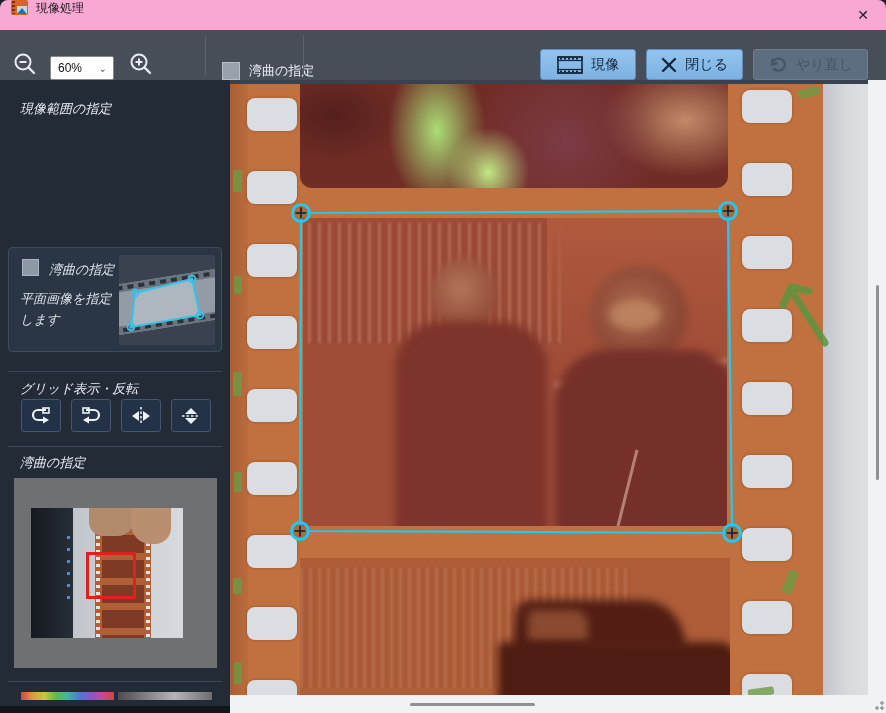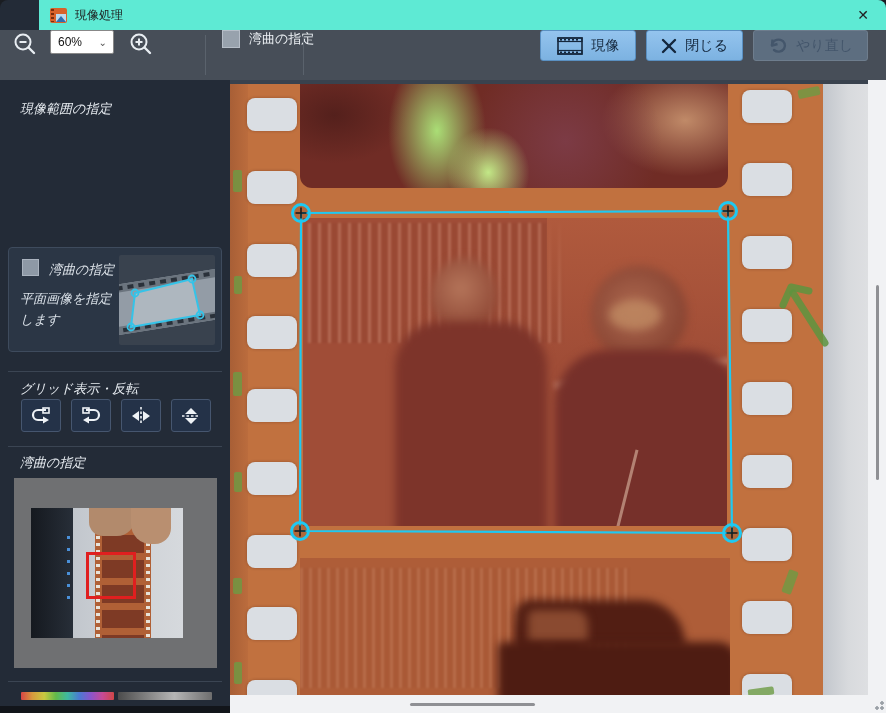--- a/index.html
+++ b/index.html
@@ -1,30 +1,30 @@
 <!DOCTYPE html>
 <html><head>
 <meta charset="utf-8">
 <style>
   html,body{margin:0;padding:0;background:#1a1d22;font-family:"Liberation Sans",sans-serif;}
   *{box-sizing:border-box;}
   .window{width:886px;height:713px;border-radius:8px 8px 0 0;overflow:hidden;display:flex;flex-direction:column;background:#232b37;}
 
   
-  .titlebar{height:30px;background:#5eead4;display:flex;align-items:center;flex:0 0 30px;margin-left:39px;}
+  .titlebar{height:30px;background:#f9a8d4;display:flex;align-items:flex-start;flex:0 0 30px;}
   .app-icon{width:17px;height:15px;margin:0 8px 0 11px;position:relative;border-radius:2px;overflow:hidden;background:#d8622a;}
   .app-icon .perf{position:absolute;left:1px;top:1px;bottom:1px;width:3px;
      background:repeating-linear-gradient(180deg,#7a2d0e 0 2px,transparent 2px 4px);}
   .app-icon .pic{position:absolute;right:1px;bottom:1px;width:10px;height:8px;background:#bcd9ef;}
   .app-icon .mnt{position:absolute;right:1px;bottom:1px;width:0;height:0;border-left:5px solid transparent;border-right:5px solid transparent;border-bottom:6px solid #2f6fb0;}
   .title-text{font-size:12px;color:#1c1c1c;}
   .title-close{margin-left:auto;width:46px;height:30px;display:flex;align-items:center;justify-content:center;font-size:14px;color:#222;cursor:pointer;}
 
   
-  .toolbar{height:50px;background:#474e58;display:flex;align-items:flex-start;flex:0 0 50px;position:relative;}
+  .toolbar{height:50px;background:#474e58;display:flex;align-items:flex-end;flex:0 0 50px;position:relative;}
   .tool-icon{width:30px;height:30px;display:flex;align-items:center;justify-content:center;}
   .zoom-out{margin-left:10px;} .zoom-in{margin-left:12px;}
   .zoom-select{margin-left:10px;width:64px;height:24px;background:#fff;border:1px solid #888;border-radius:2px;display:flex;align-items:center;font-size:12px;color:#111;padding-left:7px;position:relative;}
   .zoom-select .chev{position:absolute;right:6px;color:#555;font-size:10px;}
   .vsep{width:1px;height:40px;background:#5a626c;position:absolute;top:5px;}
   .sep1{left:205px;} .sep2{left:303px;}
   .chk{width:18px;height:18px;background:#98a2ad;border:1px solid #b6bec8;}
   .grid-chk{margin-left:222px;position:absolute;left:0;}
   .grid-label{position:absolute;left:249px;color:#eef2f6;font-size:13px;}
   .btn-row{position:absolute;right:18px;display:flex;gap:10px;padding-left:32px;}

